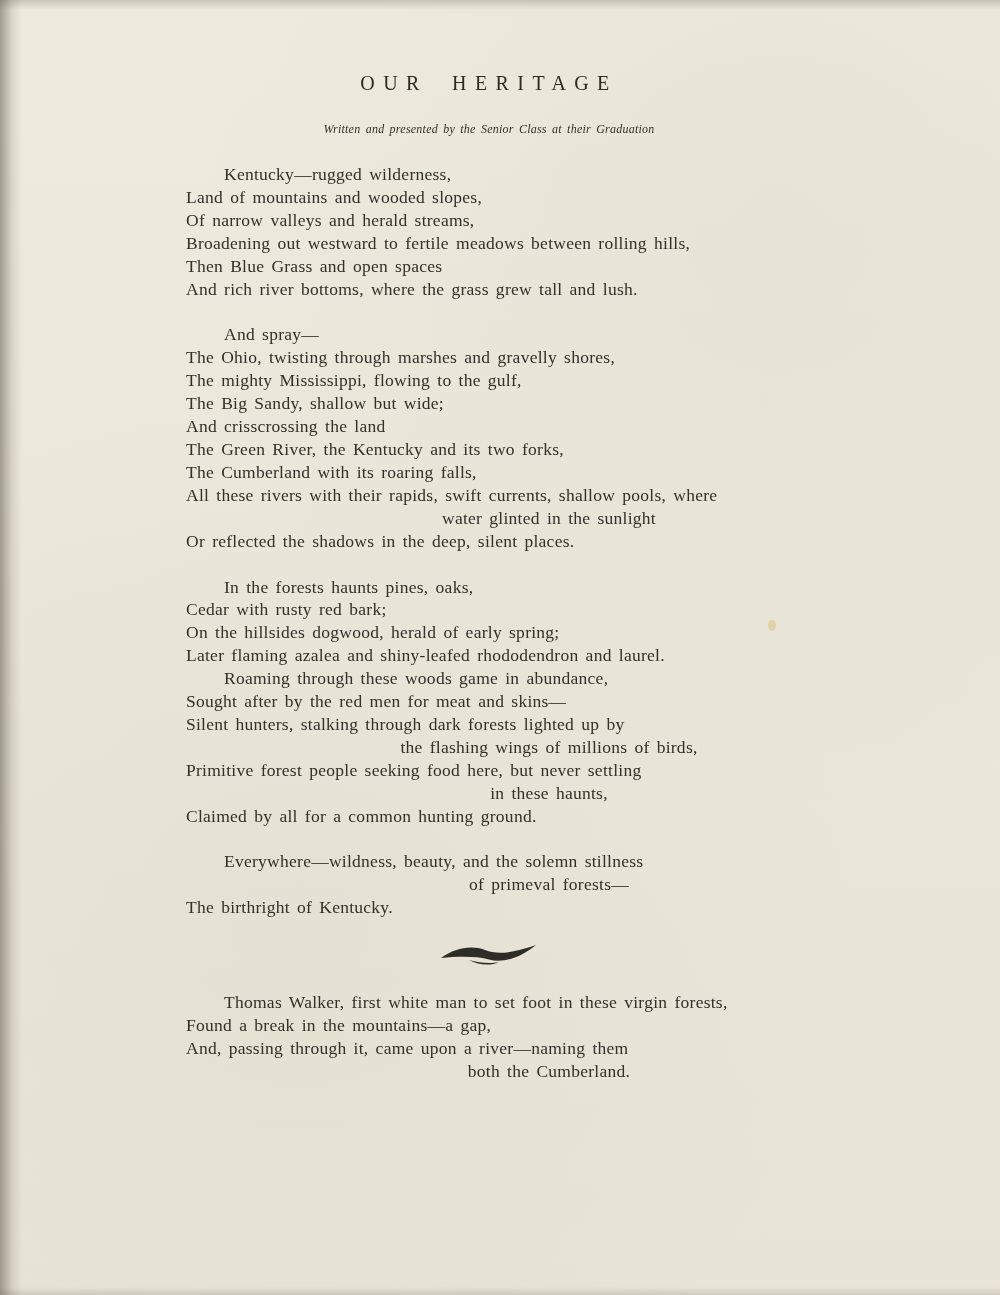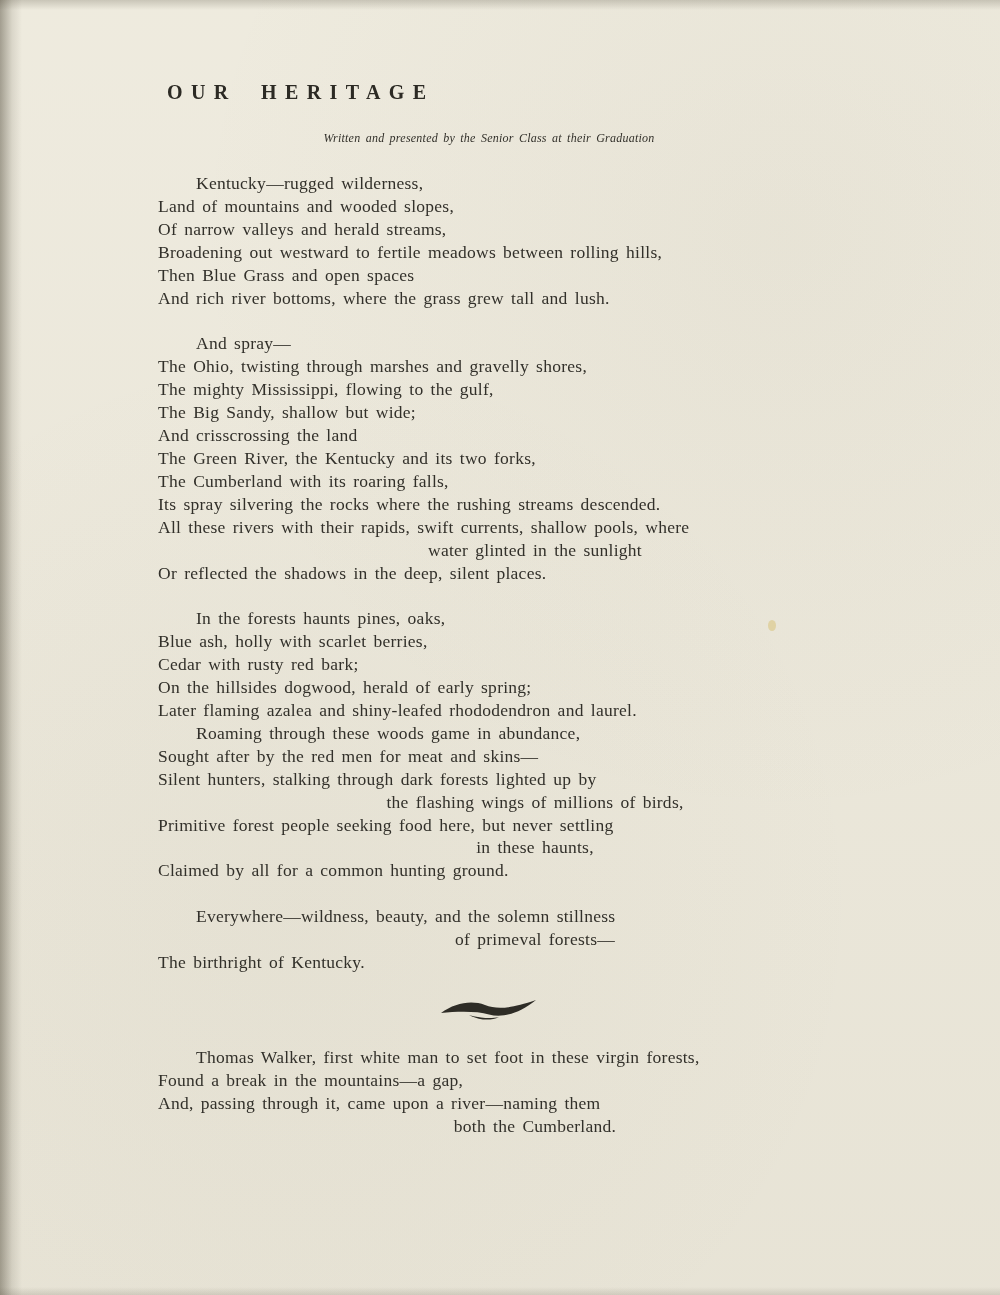--- a/index.html
+++ b/index.html
@@ -40,45 +40,45 @@
   }
   .speck{
     position:absolute;left:768px;top:620px;width:8px;height:11px;
     background:#d8c27a;opacity:.55;border-radius:50%;
     pointer-events:none;
   }
   .content{
     position:absolute;left:158px;top:72px;width:662px;
   }
   .title{
-    margin:9px;
-    text-align:left;
+    margin:0;
+    text-align:center;
     font-size:20px;
-    font-weight:bold;
+    font-weight:normal;
     letter-spacing:0.42em;
     word-spacing:0.55em;
     color:#2c2a24;
   }
   .subtitle{
     margin-top:27px;
     text-align:center;
     font-style:italic;
     font-size:12px;
     letter-spacing:0.02em;
     word-spacing:2px;
   }
   .poem{
     margin-top:26px;
     font-size:17.5px;
     line-height:22.9px;
     letter-spacing:0.015em;
     word-spacing:2.5px;
   }
   .stanza{margin:0 0 23px 0;}
-  .line{white-space:nowrap;}
+  .line{white-space:nowrap;margin-left:28px;}
   .line.indent-1{padding-left:38px;}
   .line.indent-2{padding-left:92px;text-align:center;}
   .ornament{
     text-align:center;
     margin:3px 0 24px 0;
   }
   .ornament svg{display:inline-block;vertical-align:middle;}
 </style>
 </head>
 <body>
@@ -104,28 +104,26 @@
             <div class="line indent-0">And rich river bottoms, where the grass grew tall and lush.</div>
           </div>
           <div class="stanza">
             <div class="line indent-1">And spray—</div>
             <div class="line indent-0">The Ohio, twisting through marshes and gravelly shores,</div>
             <div class="line indent-0">The mighty Mississippi, flowing to the gulf,</div>
             <div class="line indent-0">The Big Sandy, shallow but wide;</div>
             <div class="line indent-0">And crisscrossing the land</div>
             <div class="line indent-0">The Green River, the Kentucky and its two forks,</div>
             <div class="line indent-0">The Cumberland with its roaring falls,</div>
-            <div class="line indent-0">Its spray silvering the rocks where the rushing streams descended.</div>
             <div class="line indent-0">All these rivers with their rapids, swift currents, shallow pools, where</div>
             <div class="line indent-2">water glinted in the sunlight</div>
             <div class="line indent-0">Or reflected the shadows in the deep, silent places.</div>
           </div>
           <div class="stanza">
             <div class="line indent-1">In the forests haunts pines, oaks,</div>
-            <div class="line indent-0">Blue ash, holly with scarlet berries,</div>
             <div class="line indent-0">Cedar with rusty red bark;</div>
             <div class="line indent-0">On the hillsides dogwood, herald of early spring;</div>
             <div class="line indent-0">Later flaming azalea and shiny-leafed rhododendron and laurel.</div>
             <div class="line indent-1">Roaming through these woods game in abundance,</div>
             <div class="line indent-0">Sought after by the red men for meat and skins—</div>
             <div class="line indent-0">Silent hunters, stalking through dark forests lighted up by</div>
             <div class="line indent-2">the flashing wings of millions of birds,</div>
             <div class="line indent-0">Primitive forest people seeking food here, but never settling</div>
             <div class="line indent-2">in these haunts,</div>
             <div class="line indent-0">Claimed by all for a common hunting ground.</div>

